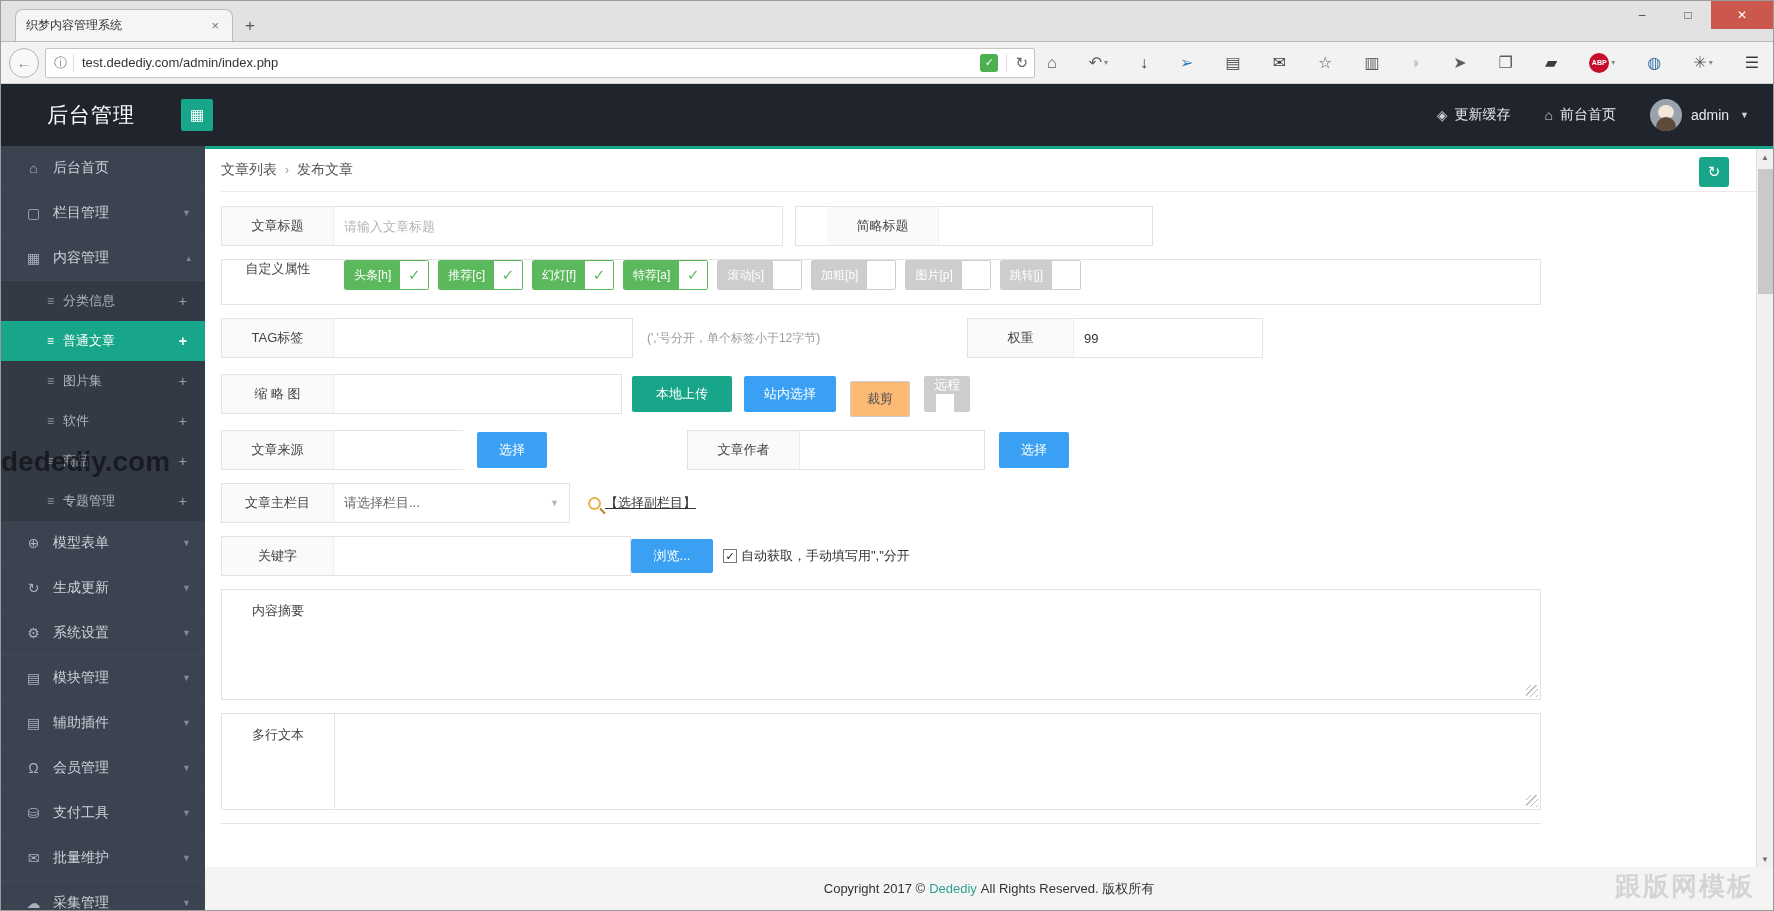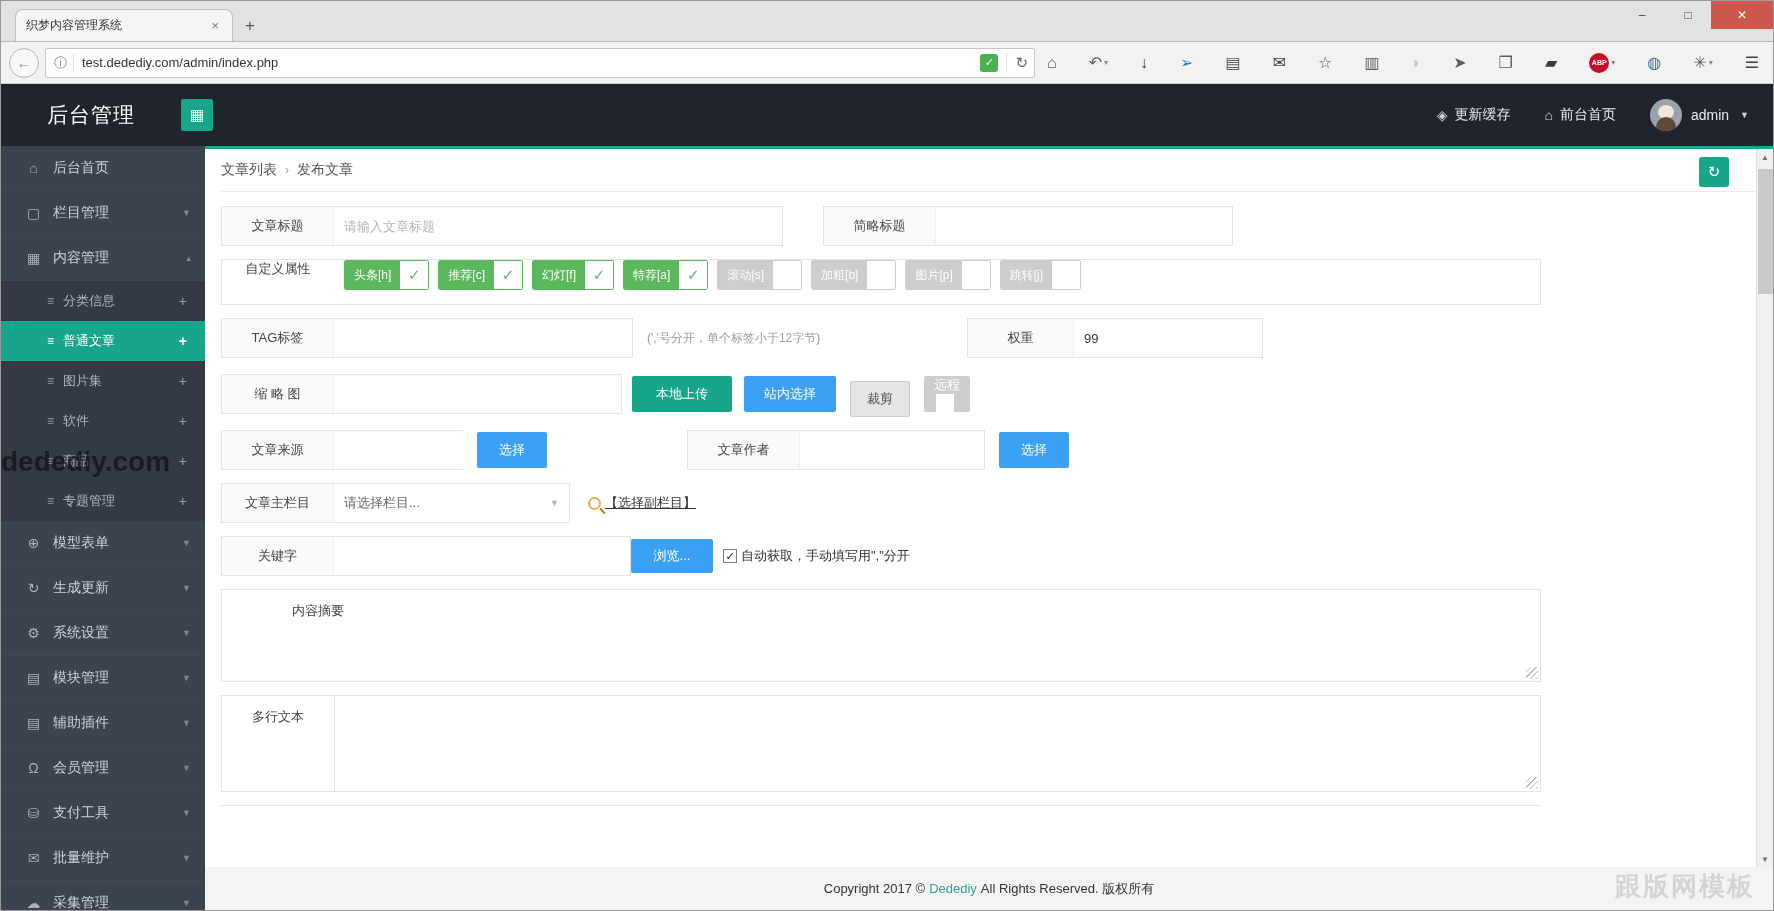--- a/index.html
+++ b/index.html
@@ -83,21 +83,21 @@
   .attr .a-chk { width:28px; background:#fff; display:flex; align-items:center; justify-content:center; font-size:15px; }
   .attr.on .a-lbl { background:#5cb85c; }
   .attr.on { border:1px solid #5cb85c; }
   .attr.on .a-chk { color:#5cb85c; font-weight:bold; }
   .attr.off .a-lbl { background:#cdcdcd; }
   .attr.off { border:1px solid #cdcdcd; }
 
   .btn { height:36px; display:flex; align-items:center; justify-content:center; font-size:13px; color:#fff; border-radius:2px; padding:0 16px; }
   .btn.teal { background:#17a689; }
   .btn.blue { background:#3aa0f3; }
-  .btn.white { background:#e5e5e5; border:1px solid #ccc; color:#555;margin-top:10px; }
+  .btn.white { background:#fdba74; border:1px solid #ccc; color:#555;margin-top:10px; }
   .btn.gray { background:#cdcdcd; padding:0; overflow:hidden;flex-direction:column; }
   .btn.gray .g-lbl { padding:0 10px; color:#fff; }
   .btn.gray .g-chk { width:18px; height:26px; background:#fff; margin-right:4px; }
 
   .select-box { width:237px; height:38px; display:flex; align-items:center; padding:0 10px; font-size:13px; color:#666; }
   .select-caret { margin-left:auto; font-size:9px; color:#b5b5b5; }
   .magnifier { width:13px; height:13px; border:2px solid #e8b24a; border-radius:50%; position:relative; margin:0 4px 0 18px; }
   .magnifier::after { content:""; position:absolute; width:7px; height:2px; background:#b5802a; transform:rotate(45deg); left:9px; top:11px; }
   .subcat-link { font-size:13px; color:#333; text-decoration:underline; }
 
@@ -304,21 +304,21 @@
       <div class="refresh-btn">↻</div>
       <div class="crumb-hr"></div>
 
       <div class="form">
 
         <div class="frow">
           <div class="fbox" style="width:562px;">
             <div class="flbl">文章标题</div>
             <input class="fipt" style="width: 448px;" placeholder="请输入文章标题">
           </div>
-          <div class="fbox" style="width:410px; margin-left:40px;">
+          <div class="fbox" style="width:358px; margin-left:12px;padding-left:31px;">
             <div class="flbl">简略标题</div>
             <input class="fipt" style="width: 296px;">
           </div>
         </div>
 
         <div class="frow">
           <div class="fbox attr-box">
             <div class="flbl" style="background:#fff; border-right:none;">自定义属性</div>
             <div class="attrs">
               <span class="attr on">
@@ -414,21 +414,21 @@
             <input class="fipt" style="width: 296px;">
           </div>
           <div class="btn blue" style="width:82px; height:34px;">浏览...</div>
           <span class="kw-note">
             <span class="kw-chk">✓</span>
             <span>自动获取，手动填写用","分开</span>
           </span>
         </div>
 
         <div class="frow">
-          <div class="fbox area-box" style="height:93px;padding-left:40px;">
+          <div class="fbox area-box" style="height:111px;">
             <div class="flbl" style="background:#fff; border-right:none;">内容摘要</div>
             <div class="textarea">
               <span class="resize-corner"></span>
             </div>
           </div>
         </div>
 
 
         <div class="frow">
           <div class="fbox area-box" style="height:97px;">

